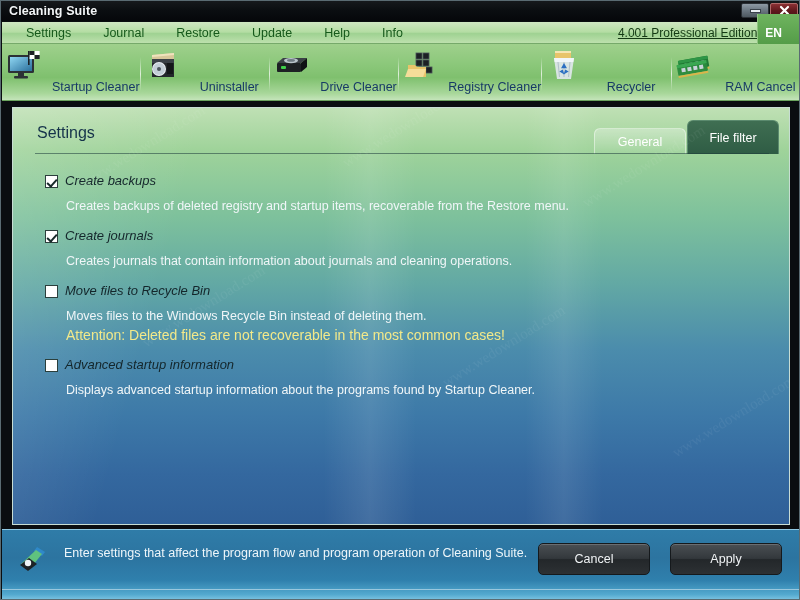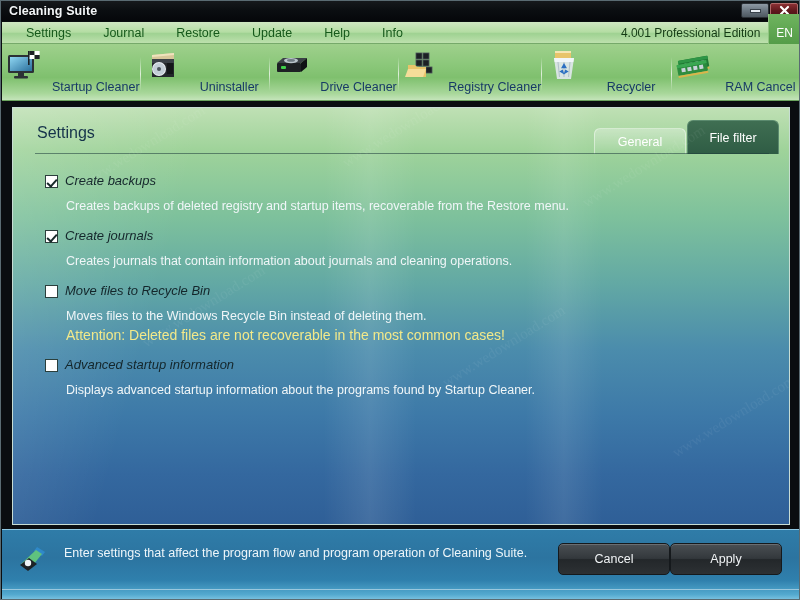--- a/index.html
+++ b/index.html
@@ -95,28 +95,29 @@
   .version-area {
     position: absolute;
     right: 0; top: 0;
     height: 22px;
     display: flex;
     align-items: center;
   }
   .version-text {
     color: #143a14;
     font-size: 12px;
-    padding-right: 8px;
+    padding-right: 0;
+    text-decoration: underline;
   }
   .lang-box {
     background: linear-gradient(to bottom, #6fb45f, #4d9642);
     color: #fff;
     font-size: 12px;
-    font-weight: normal;
-    padding: 3px 7px 4px 7px;
+    font-weight: bold;
+    padding: 3px 18px 4px 7px;
     height: 38px;
     display: flex;
     align-items: center;
     border-left: 1px solid #8fc480;
   }
 
   
   .toolbar {
     position: absolute;
     top: 43px; left: 1px;
@@ -323,21 +324,21 @@
     width: 470px;
     color: #eef6fa;
     font-size: 12.5px;
     line-height: 19px;
   }
   .btn-row {
     position: absolute;
     right: 18px;
     top: 13px;
     display: flex;
-    gap: 0;
+    gap: 20px;
   }
   .btn {
     width: 112px;
     height: 32px;
     border-radius: 5px;
     border: 1px solid #15191c;
     background: linear-gradient(to bottom, #4a4f53 0%, #33383c 48%, #23272a 52%, #2d3134 100%);
     color: #f0f3f5;
     font-size: 12.5px;
     display: flex;

